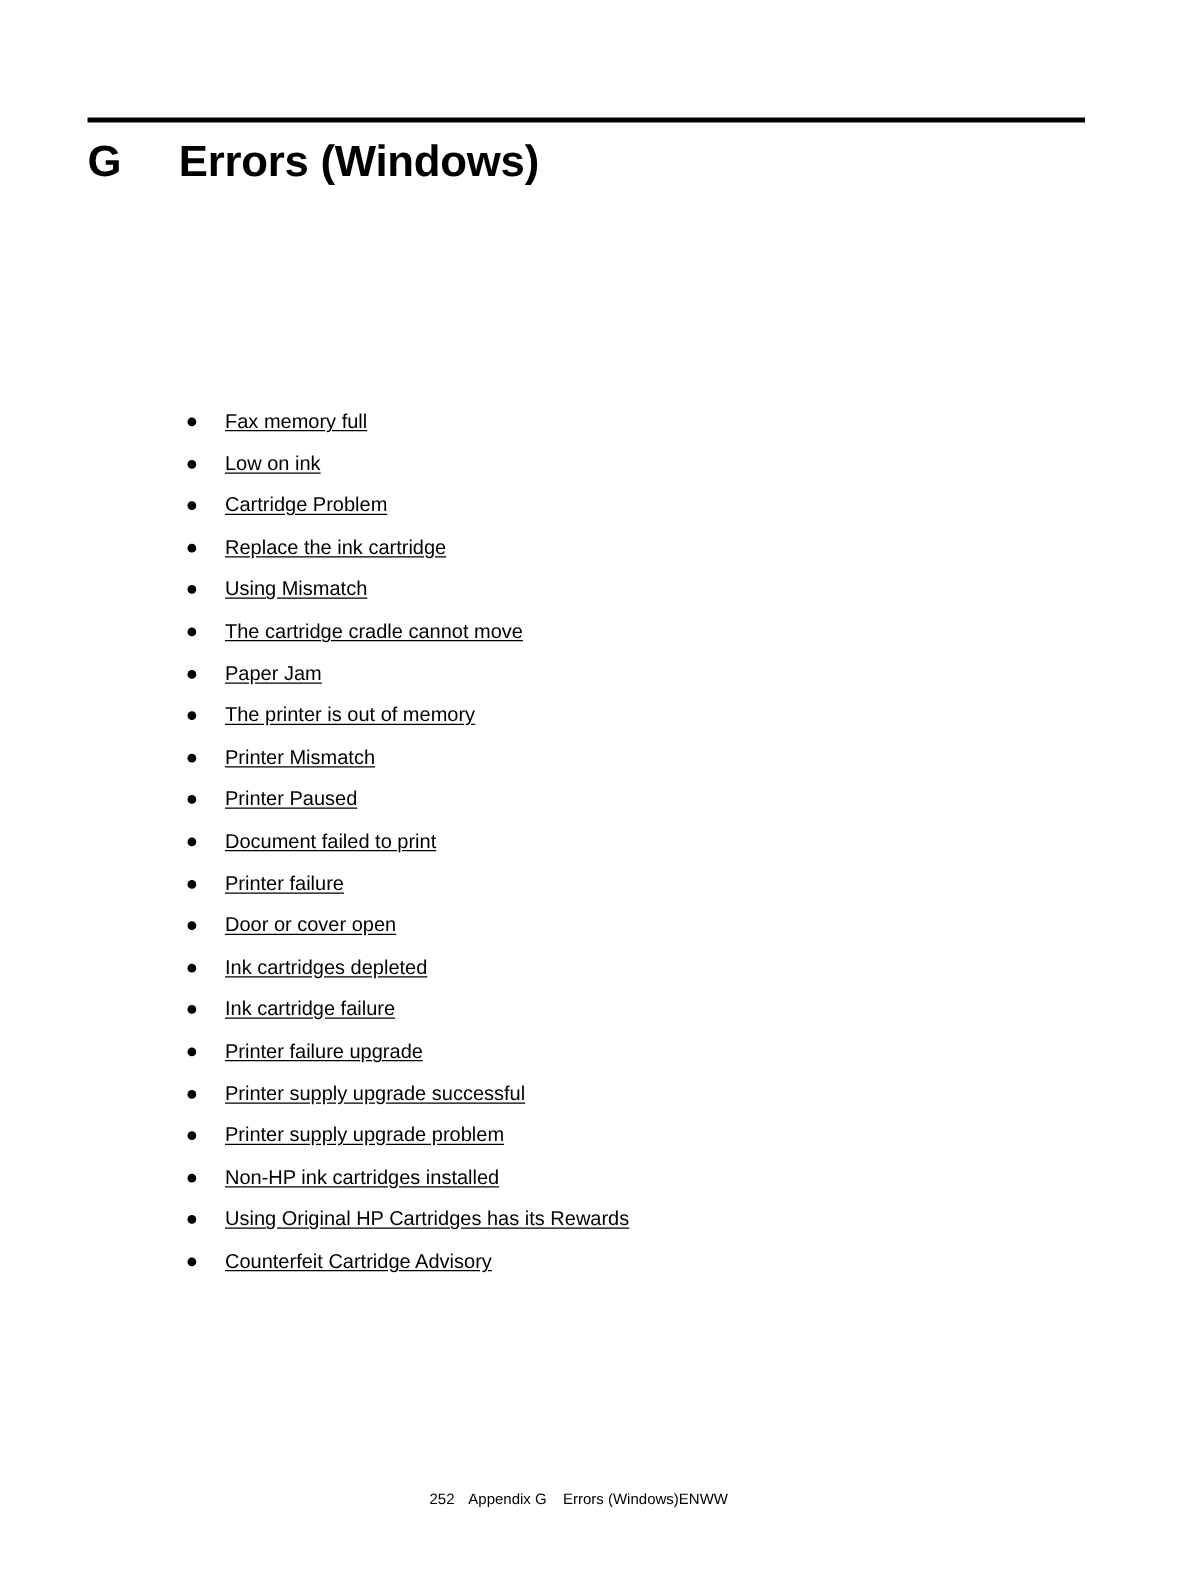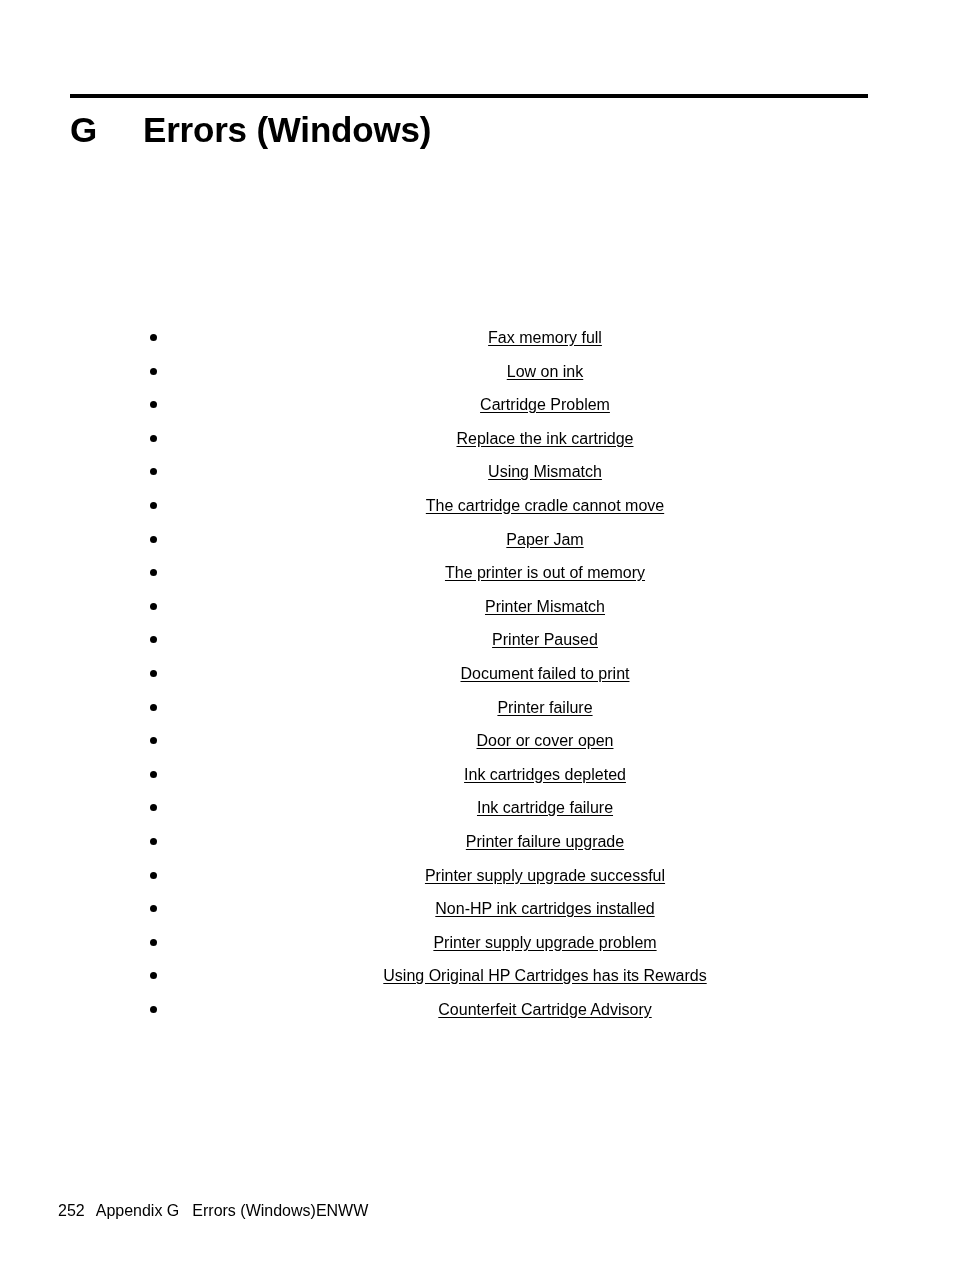--- a/index.html
+++ b/index.html
@@ -64,21 +64,20 @@
     padding: 0;
     list-style: none;
     width: 760px;
   }
   .link-list-item {
     position: relative;
     height: 33.6px;
     line-height: 21px;
     padding-left: 30px;
     font-size: 16px;
-    text-align: center;
   }
   .bullet-icon {
     position: absolute;
     left: 0px;
     top: 7px;
     width: 7px;
     height: 7px;
     background: #000000;
     border-radius: 50%;
     display: inline-block;
@@ -92,37 +91,36 @@
     cursor: pointer;
   }
 
   
   .page-footer {
     position: absolute;
     left: 58px;
     right: 86px;
     top: 1189px;
     display: flex;
-    justify-content: flex-start;
+    justify-content: center;
     align-items: baseline;
-    font-size: 16px;
+    font-size: 12px;
     line-height: 20px;
   }
   .footer-left {
     white-space: nowrap;
   }
   .footer-pagenum {
     margin-right: 11px;
   }
   .footer-appendix {
     margin-right: 13px;
   }
   .footer-right {
     white-space: nowrap;
-    margin-top: 12px;
   }
 </style>
 </head>
 <body>
 
 <div class="page">
 
   <div class="chapter-head">
     <div class="chapter-rule"></div>
     <h1 class="chapter-title">
@@ -142,22 +140,22 @@
       <li class="link-list-item"><span class="bullet-icon"></span><span class="link-text">The printer is out of memory</span></li>
       <li class="link-list-item"><span class="bullet-icon"></span><span class="link-text">Printer Mismatch</span></li>
       <li class="link-list-item"><span class="bullet-icon"></span><span class="link-text">Printer Paused</span></li>
       <li class="link-list-item"><span class="bullet-icon"></span><span class="link-text">Document failed to print</span></li>
       <li class="link-list-item"><span class="bullet-icon"></span><span class="link-text">Printer failure</span></li>
       <li class="link-list-item"><span class="bullet-icon"></span><span class="link-text">Door or cover open</span></li>
       <li class="link-list-item"><span class="bullet-icon"></span><span class="link-text">Ink cartridges depleted</span></li>
       <li class="link-list-item"><span class="bullet-icon"></span><span class="link-text">Ink cartridge failure</span></li>
       <li class="link-list-item"><span class="bullet-icon"></span><span class="link-text">Printer failure upgrade</span></li>
       <li class="link-list-item"><span class="bullet-icon"></span><span class="link-text">Printer supply upgrade successful</span></li>
+      <li class="link-list-item"><span class="bullet-icon"></span><span class="link-text">Printer supply upgrade problem</span></li>
       <li class="link-list-item"><span class="bullet-icon"></span><span class="link-text">Non-HP ink cartridges installed</span></li>
-      <li class="link-list-item"><span class="bullet-icon"></span><span class="link-text">Printer supply upgrade problem</span></li>
       <li class="link-list-item"><span class="bullet-icon"></span><span class="link-text">Using Original HP Cartridges has its Rewards</span></li>
       <li class="link-list-item"><span class="bullet-icon"></span><span class="link-text">Counterfeit Cartridge Advisory</span></li>
     </ul>
 
   <div class="page-footer">
     <div class="footer-left">
       <span class="footer-pagenum">252</span><span class="footer-appendix">Appendix G</span><span>Errors (Windows)</span>
     </div>
     <div class="footer-right">ENWW</div>
   </div>

